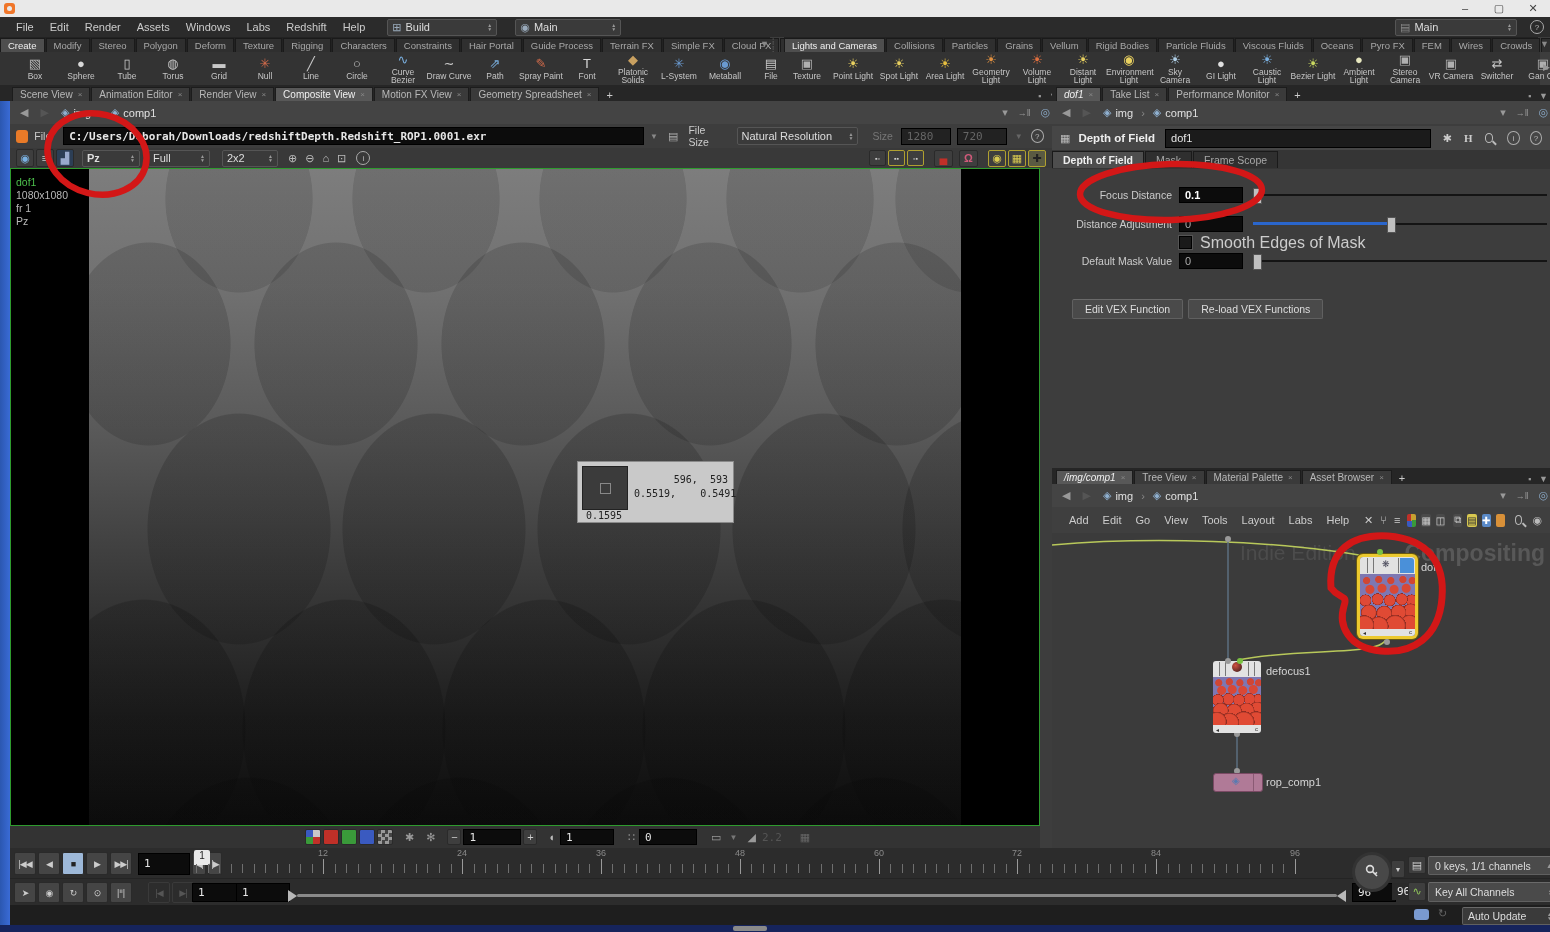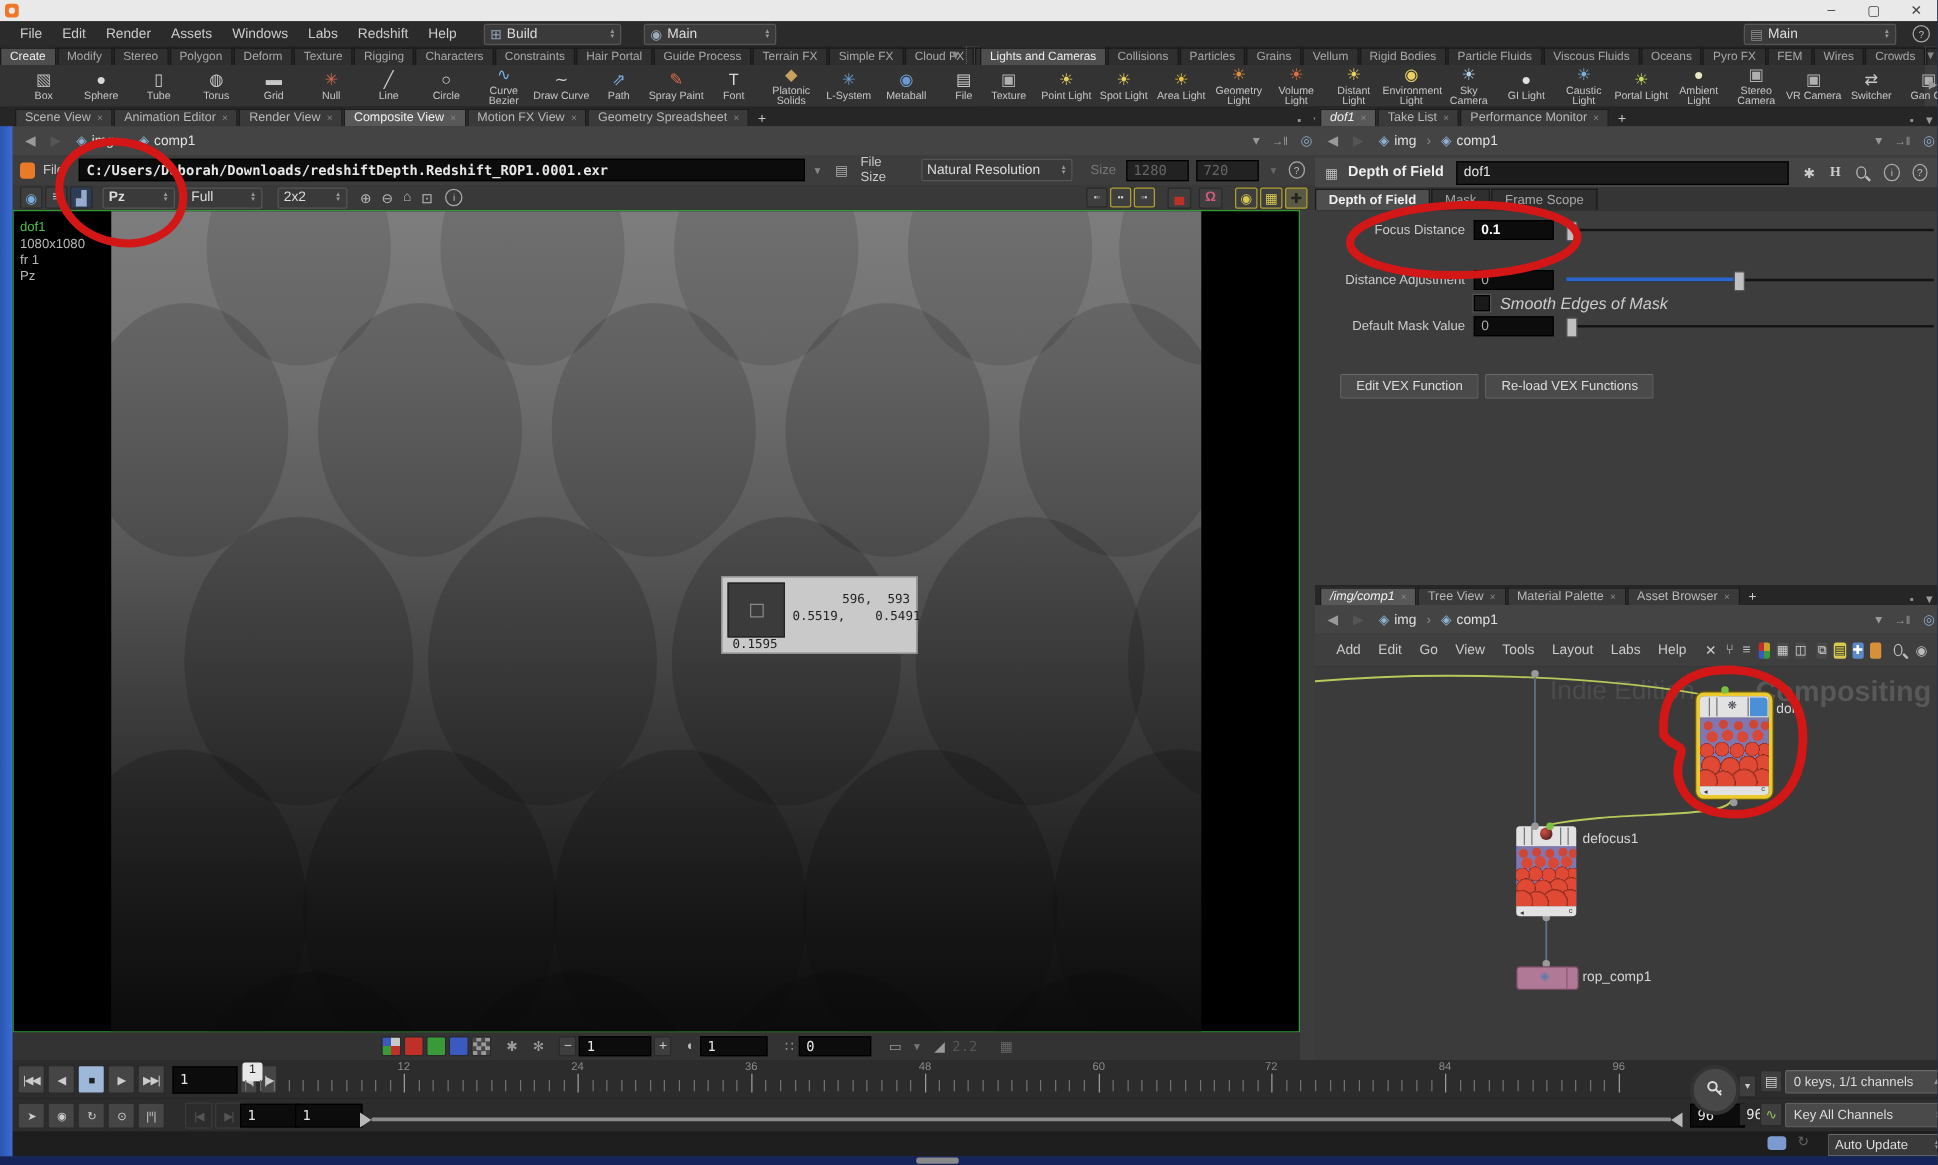--- a/index.html
+++ b/index.html
@@ -322,21 +322,21 @@
       <div class="tool">
         <div class="tico" style="color: rgb(224, 224, 224);">●</div>
         <div>GI Light</div>
       </div>
       <div class="tool">
         <div class="tico" style="color: rgb(122, 176, 224);">☀</div>
         <div>Caustic Light</div>
       </div>
       <div class="tool">
         <div class="tico" style="color: rgb(200, 216, 96);">☀</div>
-        <div>Portal Light</div>
+        <div>Bezier Light</div>
       </div>
       <div class="tool">
         <div class="tico" style="color: rgb(232, 232, 192);">●</div>
         <div>Ambient Light</div>
       </div>
       <div class="tool">
         <div class="tico" style="color: rgb(176, 176, 176);">▣</div>
         <div>Stereo Camera</div>
       </div>
       <div class="tool">
@@ -739,40 +739,40 @@
     <div class="circ" style="margin-left:10px;margin-right:8px;">?</div>
   </div>
 
   <div class="abs hbar" style="left:1052px;top:150px;width:498px;height:19px;background:#353535;" id="param-tabs">
       <div class="stab active" style="font-size: 10.5px; padding: 2px 10px; font-weight: bold;">Depth of Field</div>
       <div class="stab" style="font-size: 10.5px; padding: 2px 10px; font-weight: normal;">Mask</div>
       <div class="stab" style="font-size: 10.5px; padding: 2px 10px; font-weight: normal;">Frame Scope</div>
     </div>
 
   <div class="abs" style="left:1052px;top:169px;width:498px;height:299px;background:#3d3d3d;" id="params">
-      <div class="abs hbar" style="left: 0px; top: 6px; width: 498px; height: 17px;">
+      <div class="abs hbar" style="left: 0px; top: 17px; width: 498px; height: 17px;">
         <div style="width: 120px; text-align: right; font-size: 10.5px; color: rgb(204, 204, 204);">Focus Distance</div>
         <div class="field" style="margin-left: 7px; width: 52px; height: 14px; font-family: &quot;Liberation Sans&quot;, sans-serif; font-weight: bold; color: rgb(255, 255, 255);">0.1</div>
         <div style="position: relative; margin-left: 10px; width: 294px; height: 14px;">
           <div class="abs" style="left: 0px; top: 6px; width: 294px; height: 2px; background: rgb(20, 20, 20);"></div>
           <div class="abs" style="left: 0px; top: 0px; width: 7px; height: 14px; background: rgb(192, 192, 192); border-radius: 1px; border: 1px solid rgb(85, 85, 85);"></div>
         </div>
       </div>
       <div class="abs hbar" style="left: 0px; top: 46px; width: 498px; height: 17px;">
         <div style="width: 120px; text-align: right; font-size: 10.5px; color: rgb(204, 204, 204);">Distance Adjustment</div>
         <div class="field" style="margin-left: 7px; width: 52px; height: 14px; font-family: &quot;Liberation Sans&quot;, sans-serif; font-weight: normal; color: rgb(170, 170, 170);">0</div>
         <div style="position: relative; margin-left: 10px; width: 294px; height: 14px;">
           <div class="abs" style="left: 0px; top: 6px; width: 294px; height: 2px; background: rgb(20, 20, 20);"></div>
           <div class="abs" style="left: 0px; top: 5px; width: 134px; height: 3px; background: rgb(42, 102, 204);"></div>
           <div class="abs" style="left: 134px; top: 0px; width: 7px; height: 14px; background: rgb(192, 192, 192); border-radius: 1px; border: 1px solid rgb(85, 85, 85);"></div>
         </div>
       </div>
       <div class="abs hbar" style="left: 0px; top: 65px; width: 498px; height: 17px;">
         <div style="margin-left: 127px; width: 11px; height: 11px; background: rgb(26, 26, 26); border: 1px solid rgb(0, 0, 0); box-shadow: rgb(85, 85, 85) 0px 0px 0px 1px;"></div>
-        <div style="margin-left: 8px; font-size: 13px; color: rgb(204, 204, 204); font-style: italic;">Smooth Edges of Mask</div>
+        <div style="margin-left: 8px; font-size: 16px; color: rgb(204, 204, 204);">Smooth Edges of Mask</div>
       </div>
       <div class="abs hbar" style="left: 0px; top: 83px; width: 498px; height: 17px;">
         <div style="width: 120px; text-align: right; font-size: 10.5px; color: rgb(204, 204, 204);">Default Mask Value</div>
         <div class="field" style="margin-left: 7px; width: 52px; height: 14px; font-family: &quot;Liberation Sans&quot;, sans-serif; font-weight: normal; color: rgb(170, 170, 170);">0</div>
         <div style="position: relative; margin-left: 10px; width: 294px; height: 14px;">
           <div class="abs" style="left: 0px; top: 6px; width: 294px; height: 2px; background: rgb(20, 20, 20);"></div>
           <div class="abs" style="left: 0px; top: 0px; width: 7px; height: 14px; background: rgb(192, 192, 192); border-radius: 1px; border: 1px solid rgb(85, 85, 85);"></div>
         </div>
       </div>
       <div class="abs hbar" style="left: 20px; top: 130px; gap: 5px;">

